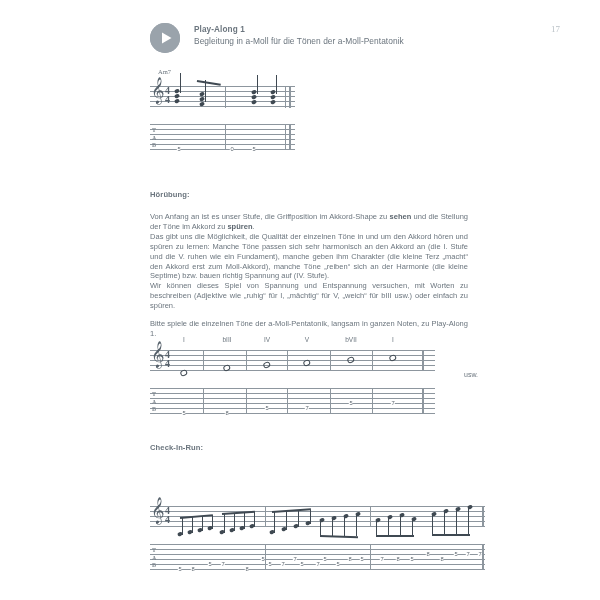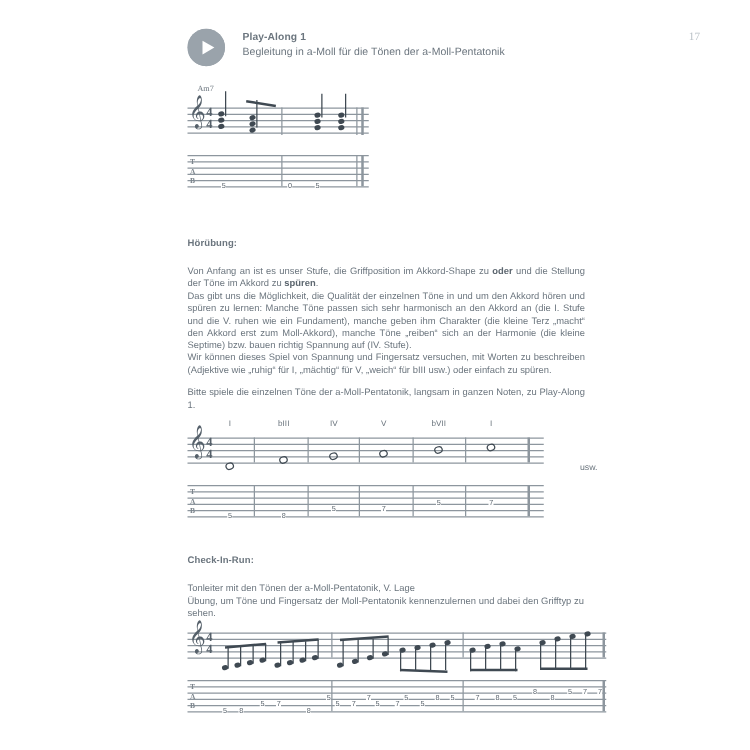--- a/index.html
+++ b/index.html
@@ -257,23 +257,23 @@
     <div class="tabnum" style="left:104px; top:81px;">5</div>
 
     <div class="barline" style="left:75px; top:56px; height:25px;"></div>
     <div class="barline thick" style="left:139px; top:56px; height:25px;"></div>
     <div class="barline" style="left:135px; top:56px; height:25px;"></div>
   </div>
 
   <div class="section-head" style="left:150px; top:190px;">Hörübung:</div>
 
   <div class="para" style="left:150px; top:212px; width:318px;">
-    <p><span>Von Anfang an ist es unser Stufe, die Griffposition im Akkord-Shape zu </span><b>oder</b><span> und die Stellung der Töne im Akkord zu </span><b>spüren</b><span>.</span></p>
+    <p><span>Von Anfang an ist es unser Stufe, die Griffposition im Akkord-Shape zu </span><b>sehen</b><span> und die Stellung der Töne im Akkord zu </span><b>spüren</b><span>.</span></p>
     <p>Das gibt uns die Möglichkeit, die Qualität der einzelnen Töne in und um den Akkord hören und spüren zu lernen: Manche Töne passen sich sehr harmonisch an den Akkord an (die I. Stufe und die V. ruhen wie ein Fundament), manche geben ihm Charakter (die kleine Terz „macht“ den Akkord erst zum Moll-Akkord), manche Töne „reiben“ sich an der Harmonie (die kleine Septime) bzw. bauen richtig Spannung auf (IV. Stufe).</p>
-    <p>Wir können dieses Spiel von Spannung und Fingersatz versuchen, mit Worten zu beschreiben (Adjektive wie „ruhig“ für I, „mächtig“ für V, „weich“ für bIII usw.) oder einfach zu spüren.</p>
+    <p>Wir können dieses Spiel von Spannung und Entspannung versuchen, mit Worten zu beschreiben (Adjektive wie „ruhig“ für I, „mächtig“ für V, „weich“ für bIII usw.) oder einfach zu spüren.</p>
     <p class="gap">Bitte spiele die einzelnen Töne der a-Moll-Pentatonik, langsam in ganzen Noten, zu Play-Along 1.</p>
   </div>
 
   <div class="system" style="left:150px; top:336px; width:285px; height:90px;">
 
     <div class="degree-row" style="left:0; top:0; width:285px; height:10px;">
       <span style="left:34px;">I</span>
       <span style="left:77px;">bIII</span>
       <span style="left:117px;">IV</span>
       <span style="left:157px;">V</span>
@@ -334,24 +334,20 @@
     <div class="barline" style="left:137px; top:52px; height:25px;"></div>
     <div class="barline" style="left:180px; top:52px; height:25px;"></div>
     <div class="barline" style="left:222px; top:52px; height:25px;"></div>
     <div class="barline thick" style="left:272px; top:52px; height:25px;"></div>
   </div>
 
   <div class="usw" style="left:464px; top:371px;">usw.</div>
 
   <div class="section-head" style="left:150px; top:443px;">Check-In-Run:</div>
 
-  <div class="para" style="left:150px; top:466px; width:318px; text-align:left;">
-    <p>Tonleiter mit den Tönen der a-Moll-Pentatonik, V. Lage</p>
-    <p>Übung, um Töne und Fingersatz der Moll-Pentatonik kennenzulernen und dabei den Grifftyp zu sehen.</p>
-  </div>
 
   <div class="system" style="left:150px; top:502px; width:335px; height:82px;">
 
     <div class="staff" style="top:4px; height:20px;">
       <div class="ln" style="top:0px;"></div>
       <div class="ln" style="top:5px;"></div>
       <div class="ln" style="top:10px;"></div>
       <div class="ln" style="top:15px;"></div>
       <div class="ln" style="top:20px;"></div>
     </div>

